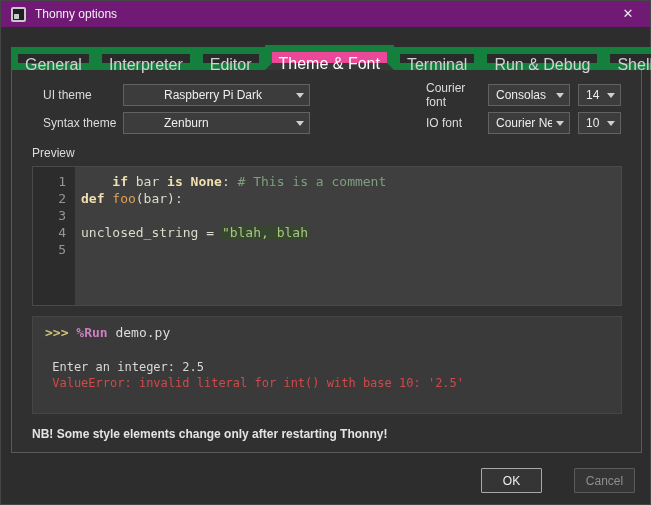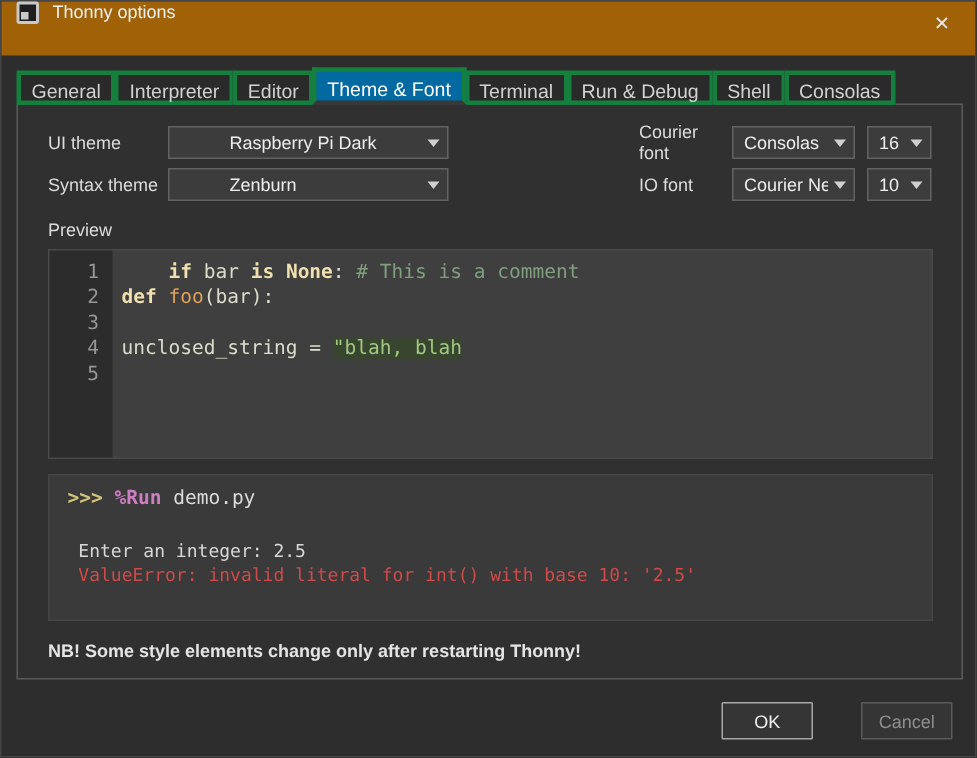--- a/index.html
+++ b/index.html
@@ -10,62 +10,62 @@
     overflow: hidden;
     cursor: default;
     -webkit-font-smoothing: antialiased;
   }
   .window {
     position: relative; width: 651px; height: 505px;
     background: #2d2d2d; border: 1px solid #454545;
   }
   
   .titlebar {
-    position: absolute; top: 0; left: 0; right: 0; height: 36px;
-    background: #a16207; display: flex; align-items: flex-start; padding: 0 10px;
+    position: absolute; top: 0; left: 0; right: 0; height: 26px;
+    background: #701a75; display: flex; align-items: center; padding: 0 10px;
   }
   .app-icon {
     width: 15px; height: 15px; border: 2px solid #c9c9c9; border-radius: 2px;
     position: relative; background: #1f1f1f; flex: 0 0 auto;
   }
   .app-icon::after {
     content: ""; position: absolute; left: 1px; bottom: 1px;
     width: 5px; height: 5px; background: #c9c9c9;
   }
   .win-title { margin-left: 9px; font-size: 12px; color: #f0f0f0; }
   .close-btn {
     margin-left: auto; color: #e8e8e8; font-size: 13px; width: 24px;
     text-align: center; line-height: 30px;
   }
   
   .tabbar {
     position: absolute; top: 44px; left: 10px; height: 25px;
     display: flex; align-items: flex-end; z-index: 3;
   }
   .tab {
-    height: 23px; line-height: 21px; padding: 0 7px; font-size: 13px;
-    color: #d2d2d2; background: #2a2a2a; border: 3px solid #15803d;
+    height: 23px; line-height: 21px; padding: 0 7px; font-size: 16px;
+    color: #d2d2d2; background: #2a2a2a; border: 7px solid #15803d;
     margin-right: -1px; white-space: nowrap;
   }
   .tab.active {
-    height: 25px; line-height: 23px; background: #0369a1; color: #ffffff;
+    height: 25px; line-height: 23px; background: #ec4899; color: #ffffff;
     border-bottom-color: #383838; position: relative; z-index: 4;
   }
   
   .frame {
     position: absolute; left: 10px; top: 68px; width: 631px; height: 384px;
     border: 1px solid #5a5a5a; background: #303030;
   }
   .row {
     position: absolute; left: 20px; width: 589px; height: 22px;
     display: flex; align-items: center;
   }
   .row.r1 { top: 14px; } .row.r2 { top: 42px; }
   .flabel { font-size: 12px; color: #dcdcdc; }
-  .flabel.left { width: 80px; }
+  .flabel.left { width: 80px; margin-left: 11px; }
   .flabel.right { width: 62px; }
   .spacer { flex: 1; }
   .combo {
     height: 22px; background: #3c3c3c; border: 1px solid #626262;
     display: flex; align-items: center; padding: 0 5px 0 7px;
   }
   .combo .combo-text { font-size: 12px; color: #ededed; flex: 1; white-space: nowrap; overflow: hidden; }
   .combo .arrow {
     width: 0; height: 0; border-left: 4px solid transparent;
     border-right: 4px solid transparent; border-top: 5px solid #cfcfcf; margin-left: 4px;
@@ -150,21 +150,21 @@
         <span class="combo-text">Raspberry Pi Dark</span>
         <span class="arrow"></span>
       </div>
       <div class="spacer"></div>
       <div class="flabel right">Courier font</div>
       <div class="combo fontc">
         <span class="combo-text">Consolas</span>
         <span class="arrow"></span>
       </div>
       <div class="combo sizec">
-        <span class="combo-text">16</span>
+        <span class="combo-text">14</span>
         <span class="arrow"></span>
       </div>
     </div>
 
     <div class="row r2">
       <div class="flabel left">Syntax theme</div>
       <div class="combo large">
         <span class="combo-text">Zenburn</span>
         <span class="arrow"></span>
       </div>

